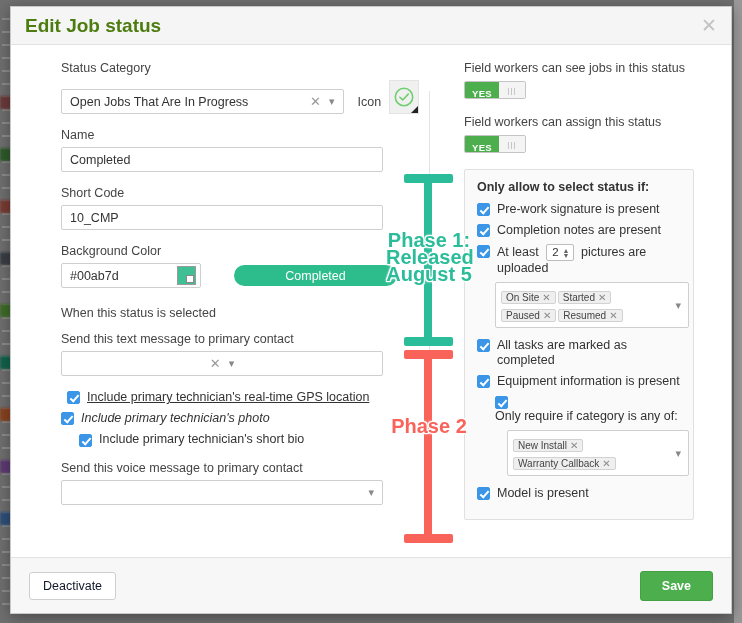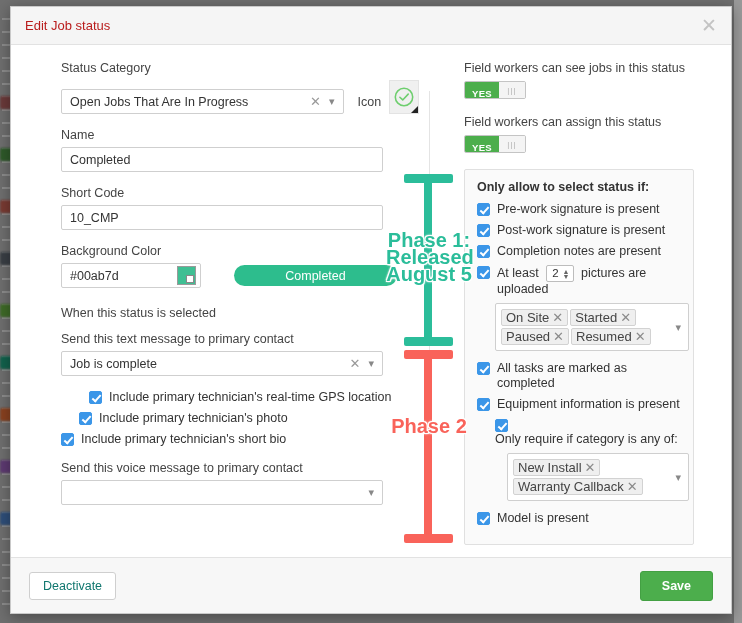--- a/index.html
+++ b/index.html
@@ -23,21 +23,21 @@
   .modal {
     position:absolute; left:10px; top:6px; width:722px; height:608px;
     background:#ffffff; border:1px solid #c9c9c9;
     box-shadow:0 3px 14px rgba(0,0,0,.35);
     display:flex; flex-direction:column;
   }
   .modal-header {
     height:38px; background:#f5f5f5; border-bottom:1px solid #e2e2e2;
     display:flex; align-items:center; padding:0 14px; flex:none; position:relative;
   }
-  .modal-title { font-size:13px; font-weight:normal; color:#b91c1c; }
+  .modal-title { font-size:19px; font-weight:bold; color:#4d7c0f; }
   .close-icon {
     position:absolute; right:12px; top:9px; width:20px; height:20px;
     color:#c3c3c3; font-size:19px; line-height:20px; text-align:center;
     cursor:pointer; font-family:"Liberation Sans",sans-serif;
   }
 
   .modal-body { flex:1; display:flex; position:relative; background:#fff; overflow:hidden; }
 
   .col-left  { width:408px; padding:16px 0 0 50px; position:relative; }
   .divider   { position:absolute; left:418px; top:46px; width:1px; height:445px; background:#e4e4e4; }
@@ -133,34 +133,34 @@
   .stepper .num { font-size:11.5px; color:#333; margin-right:4px; }
   .stepper .arrows { display:flex; flex-direction:column; line-height:5px; color:#666; font-size:7px; }
 
   .tagbox {
     border:1px solid #cfcfcf; border-radius:2px; background:#fff;
     margin:4px 0 10px 18px; width:194px; padding:4px 24px 4px 5px; position:relative;
   }
   .tagbox .tb-caret { position:absolute; right:7px; top:50%; transform:translateY(-50%); color:#888; font-size:11px; }
   .tag {
     display:inline-block; background:#efefef; border:1px solid #d2d2d2; border-radius:2px;
-    font-size:13px; color:#444; padding:0px 4px; margin:1px 2px 1px 0; cursor:pointer;
+    font-size:10px; color:#444; padding:0px 4px; margin:1px 2px 1px 0; cursor:pointer;
   }
   .tag .tx { color:#8a8a8a; margin-left:3px; }
   .indent3 { margin-left:22px; }
 
   
   .modal-footer {
     height:56px; background:#f7f7f7; border-top:1px solid #e2e2e2;
     display:flex; align-items:center; justify-content:space-between;
     padding:0 18px; flex:none;
   }
   .btn-deactivate {
     background:#fff; border:1px solid #cfcfcf; border-radius:3px;
-    font-size:12.5px; color:#0f766e; padding:6px 13px; cursor:pointer;
+    font-size:12.5px; color:#0f172a; padding:6px 13px; cursor:pointer;
   }
   .btn-save {
     background:#4cae4c; border:1px solid #43a043; border-radius:3px;
     font-size:12.5px; color:#fff; font-weight:bold; padding:7px 21px; cursor:pointer;
   }
 
   
   .anno { position:absolute; left:0; top:0; width:742px; height:623px; pointer-events:none; z-index:50; }
   .anno-text {
     position:absolute; font-family:"Liberation Sans",sans-serif; font-weight:bold;
@@ -284,38 +284,37 @@
           <div class="swatch"></div>
           <div class="pill">Completed</div>
         </div>
       </div>
 
       <div class="section-title">When this status is selected</div>
 
       <div class="row">
         <div class="fieldlabel">Send this text message to primary contact</div>
         <div class="input">
-          <span class="val">Job is complete</span>
           <span class="sel-x">✕</span>
           <span class="sel-caret"></span>
         </div>
       </div>
 
-      <div class="cb-row indent3" style="margin-left:28px;">
+      <div class="cb-row indent3" style="margin-left:6px;text-decoration:underline;">
         <div class="cb checked"></div>
         <div class="cb-label">Include primary technician's real-time GPS location</div>
       </div>
 
 
-      <div class="cb-row" style="margin-left:18px;">
+      <div class="cb-row" style="font-style:italic;">
         <div class="cb checked"></div>
         <div class="cb-label">Include primary technician's photo</div>
       </div>
 
-      <div class="cb-row" style="margin-bottom:14px;">
+      <div class="cb-row" style="margin-left:18px; margin-bottom:14px;align-items:center;">
         <div class="cb checked"></div>
         <div class="cb-label">Include primary technician's short bio</div>
       </div>
 
       <div class="row">
         <div class="fieldlabel">Send this voice message to primary contact</div>
         <div class="input">
           <span class="val"></span>
           <span class="sel-caret"></span>
         </div>
@@ -340,24 +339,20 @@
       </div>
 
       <div class="panel">
         <div class="panel-title">Only allow to select status if:</div>
 
         <div class="cb-row">
           <div class="cb checked"></div>
           <div class="cb-label">Pre-work signature is present</div>
         </div>
 
-        <div class="cb-row">
-          <div class="cb checked"></div>
-          <div class="cb-label">Post-work signature is present</div>
-        </div>
 
         <div class="cb-row">
           <div class="cb checked"></div>
           <div class="cb-label">Completion notes are present</div>
         </div>
 
         <div class="cb-row">
           <div class="cb checked"></div>
           <div class="cb-label">
             <span>At least</span>

